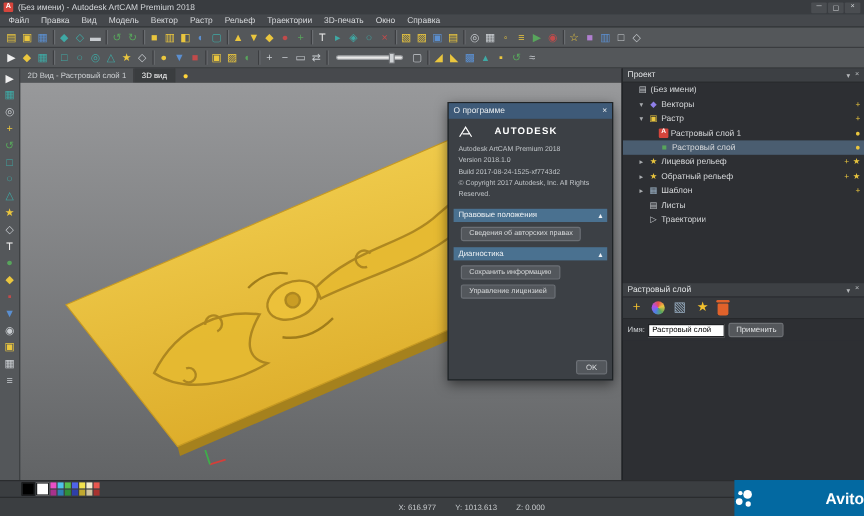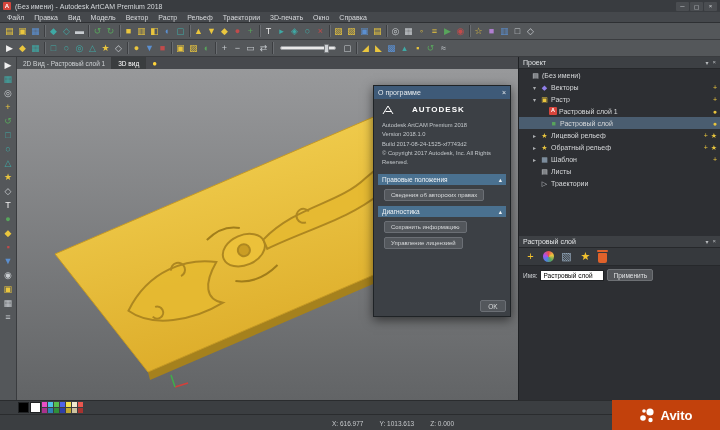--- a/index.html
+++ b/index.html
@@ -72,21 +72,21 @@
 
   #bottombar{left:0;top:400px;width:720px;height:14px;background:#3b3e41;border-top:1px solid #2a2c2e;display:flex;align-items:center}
   #palette{margin-left:18px;display:flex;align-items:center;gap:1px}
   .pal-big{width:11px;height:11px;border:1px solid #202224;display:inline-block}
   .pal-col{display:flex;flex-direction:column;gap:1px}
   .pal-sq{width:5px;height:5px;display:inline-block}
 
   #statusbar{left:0;top:414px;width:720px;height:16px;background:#3b3e41;border-top:1px solid #2a2c2e}
   #coords{position:absolute;left:332px;top:0;height:16px;display:flex;gap:16px;align-items:center;font-size:6.5px;color:#c6c9cc}
 
-  #watermark{right:0;bottom:0;width:108px;height:30px;background:#c2410c;display:flex;align-items:center;justify-content:center;gap:5px;z-index:9}
+  #watermark{right:0;bottom:0;width:108px;height:30px;background:#0369a1;display:flex;align-items:center;justify-content:space-between;gap:5px;z-index:9}
   #watermark .wm-text{font-size:13px;font-weight:bold;color:#fff}
 </style>
 </head>
 <body>
 
 <div id="app">
 
   <div id="titlebar">
     <span id="app-icon">A</span>
     <span>(Без имени) - Autodesk ArtCAM Premium 2018</span>

